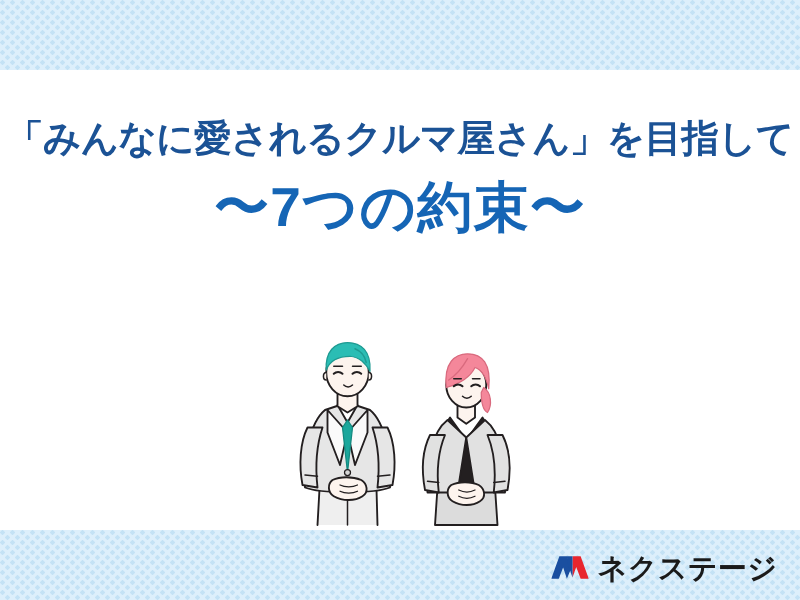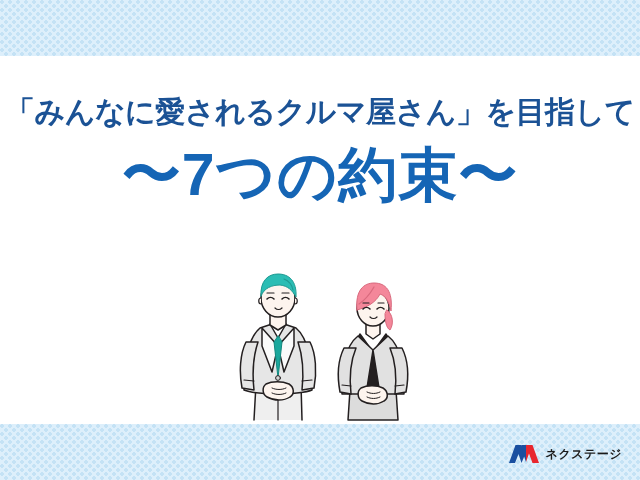--- a/index.html
+++ b/index.html
@@ -55,21 +55,21 @@
     font-size: 30px;
     line-height: 1.16;
     font-weight: bold;
     color: #1b5295;
     letter-spacing: -0.5px;
     white-space: nowrap;
   }
   #headline-secondary {
     display: block;
     margin-top: 12px;
-    font-size: 59px;
+    font-size: 44px;
     line-height: 1.12;
     font-weight: bold;
     color: #1565b5;
     letter-spacing: 1px;
     white-space: nowrap;
   }
 
   
   #illustration {
     position: absolute;
@@ -88,21 +88,21 @@
     align-items: center;
     gap: 7px;
     height: 28px;
   }
   #logo-mark {
     display: block;
     width: 30px;
     height: 22px;
   }
   #logo-wordmark {
-    font-size: 12px;
+    font-size: 23px;
     font-weight: bold;
     color: #1a1a1a;
     letter-spacing: 0.5px;
     line-height: 1;
     white-space: nowrap;
   }
 </style>
 </head>
 <body>
 

